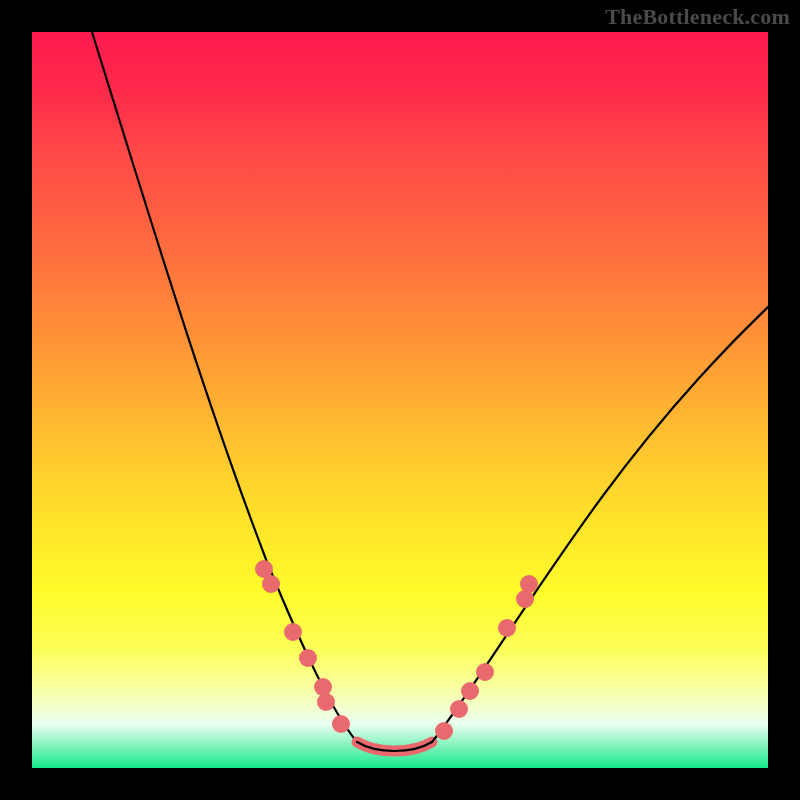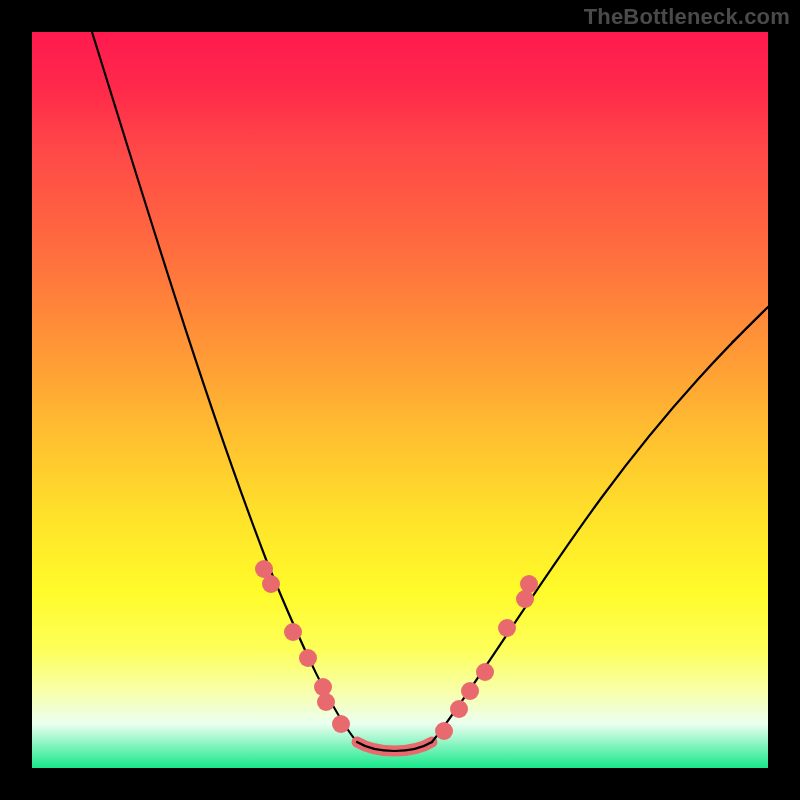--- a/index.html
+++ b/index.html
@@ -8,20 +8,21 @@
     width: 800px;
     height: 800px;
     background: #000;
     overflow: hidden;
     font-family: Arial, Helvetica, sans-serif;
   }
   .stage {
     position: relative;
     width: 800px;
     height: 570px;
+    font-family: Liberation Serif, serif;
   }
   .plot-area {
     position: absolute;
     left: 32px;
     top: 32px;
     width: 736px;
     height: 736px;
     background: linear-gradient(to bottom,
       #ff1a4f 0%,
       #ff2a4a 8%,

